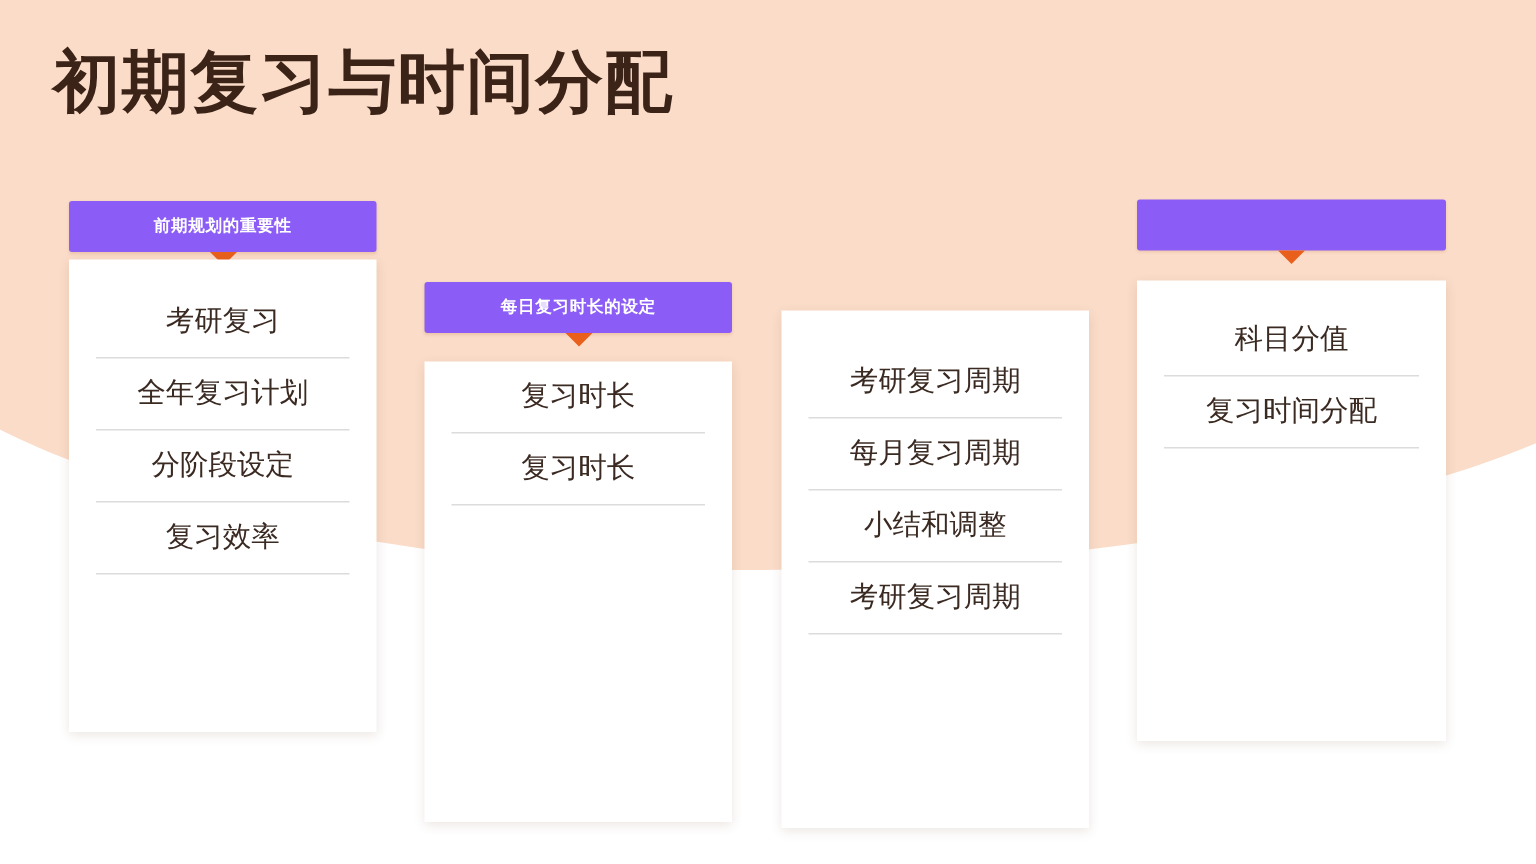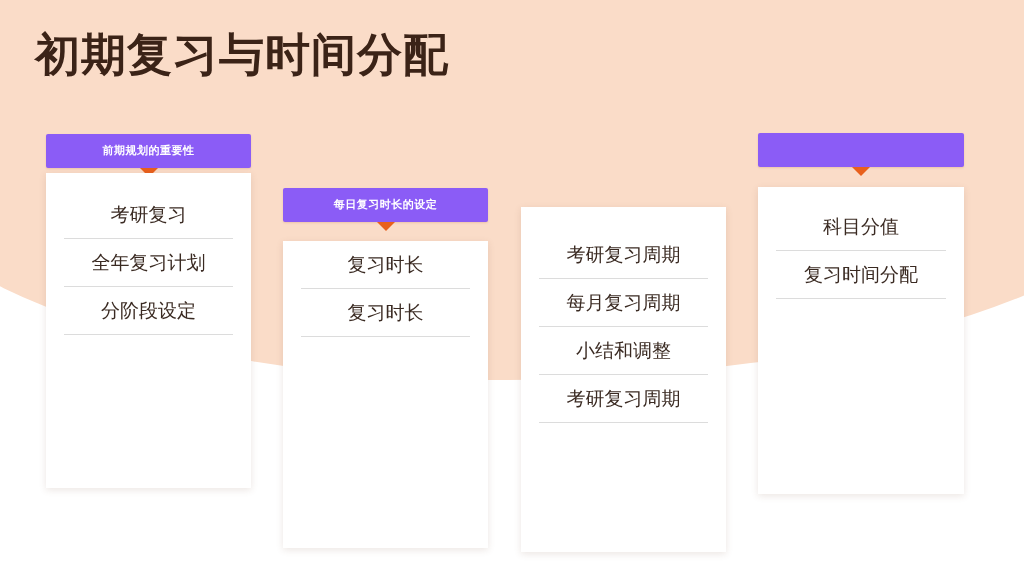--- a/index.html
+++ b/index.html
@@ -104,20 +104,21 @@
 
   <div class="col" id="col1">
     <div class="badge">
       <span>前期规划的重要性</span>
       <span class="pointer"></span>
     </div>
     <div class="card">
       <div class="item">考研复习</div>
       <div class="item">全年复习计划</div>
       <div class="item">分阶段设定</div>
+      <div class="item">复习效率</div>
     </div>
   </div>
 
   <div class="col" id="col2">
     <div class="badge">
       <span>每日复习时长的设定</span>
       <span class="pointer"></span>
     </div>
     <div class="card">
       <div class="item">复习时长</div>

